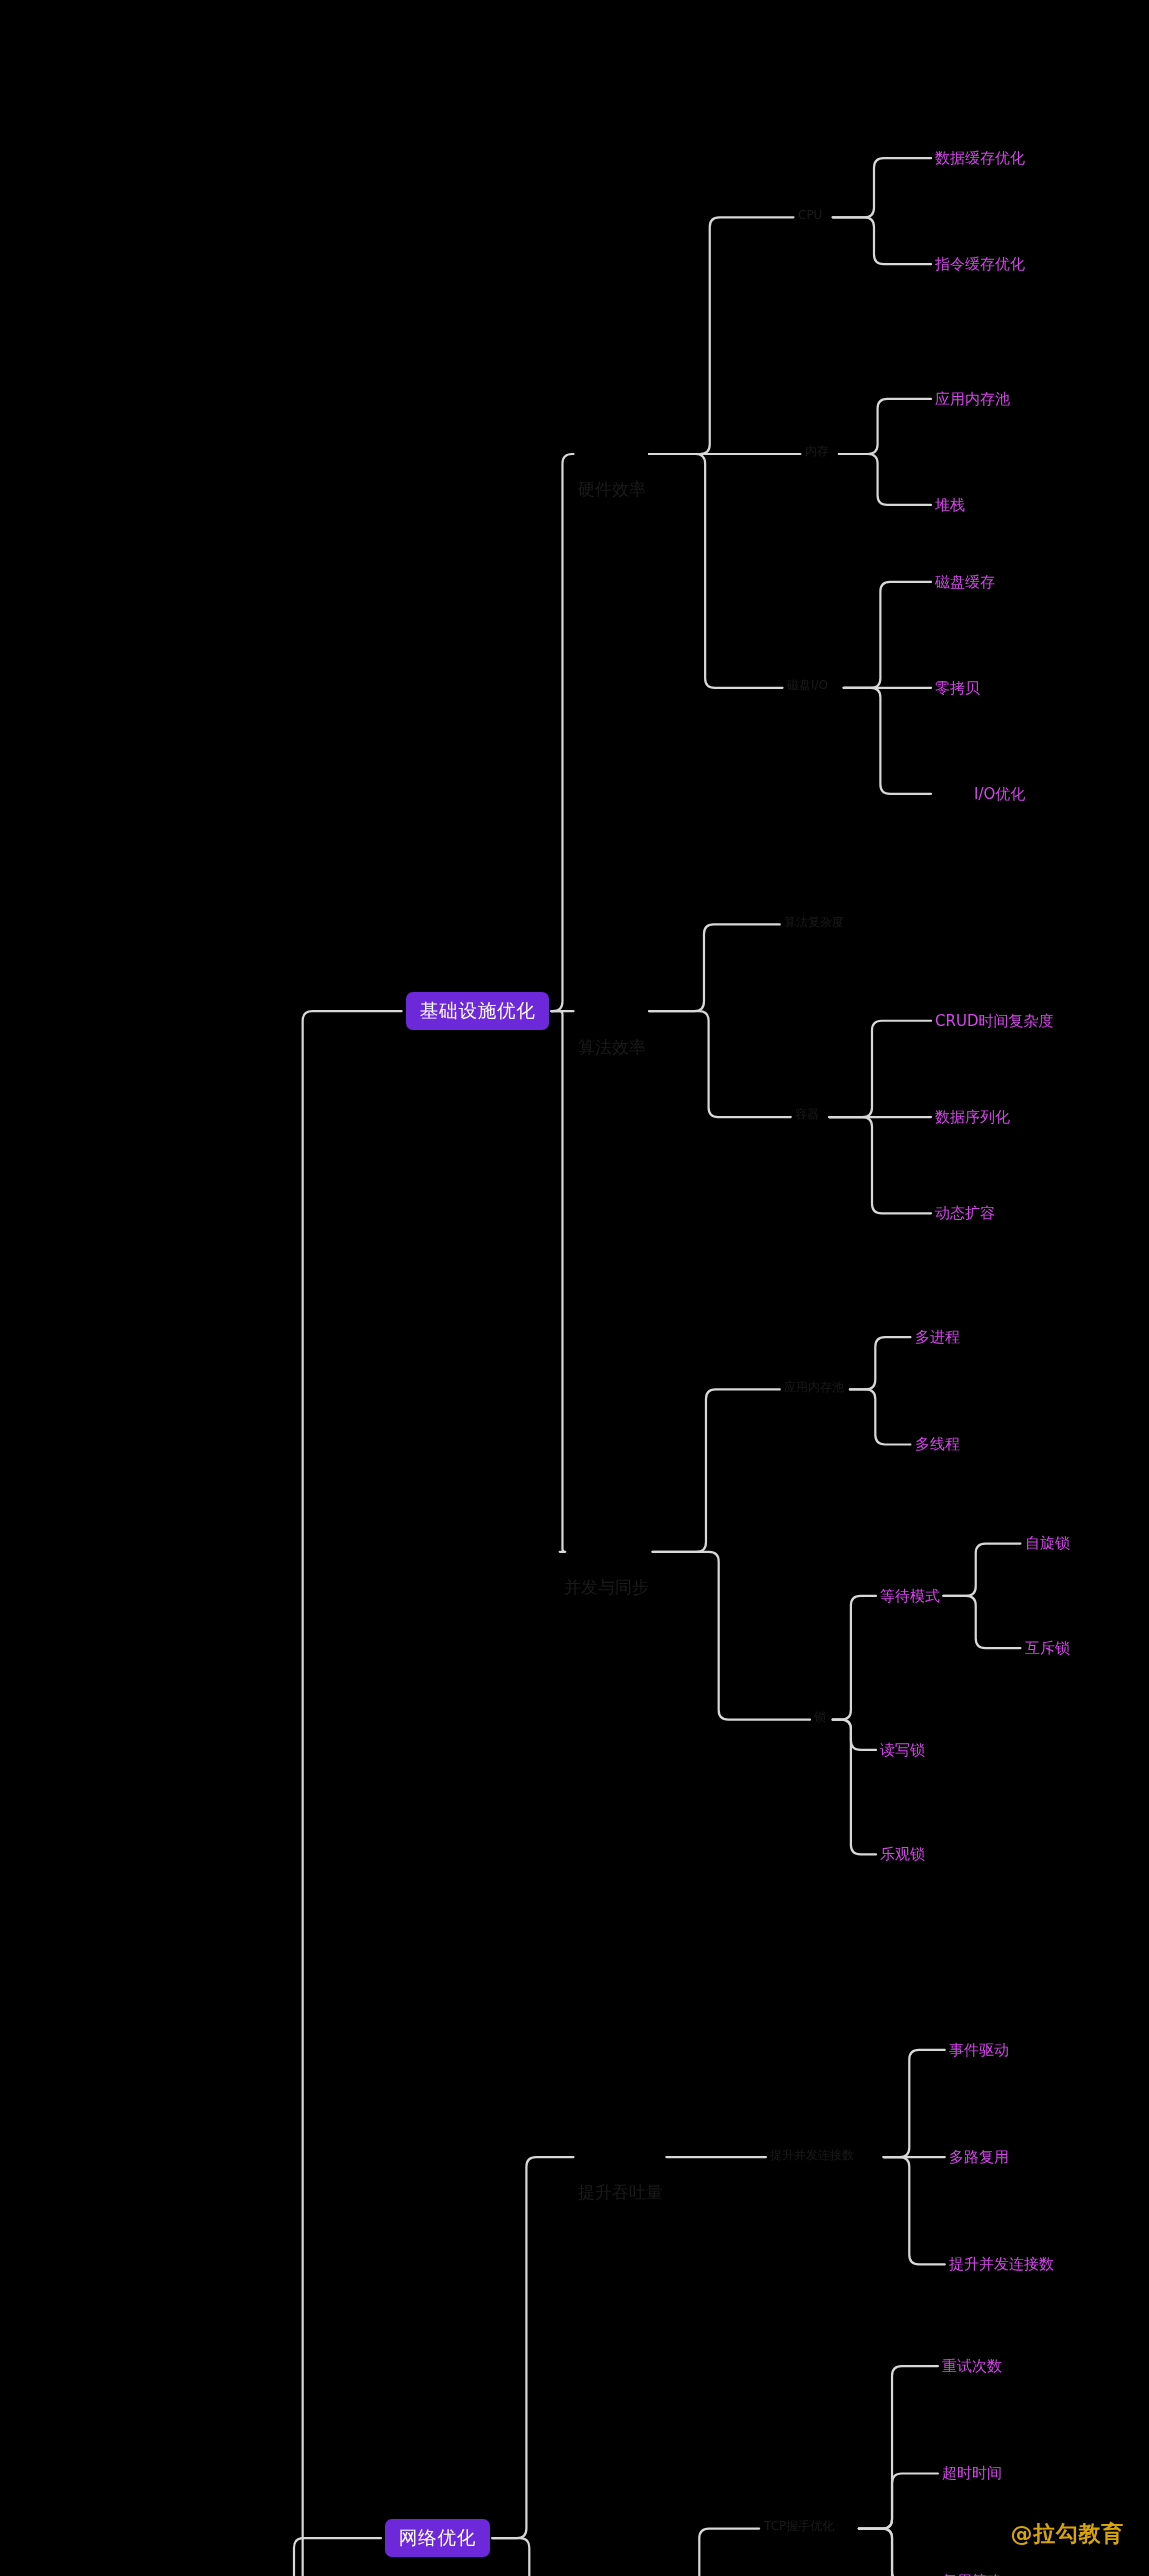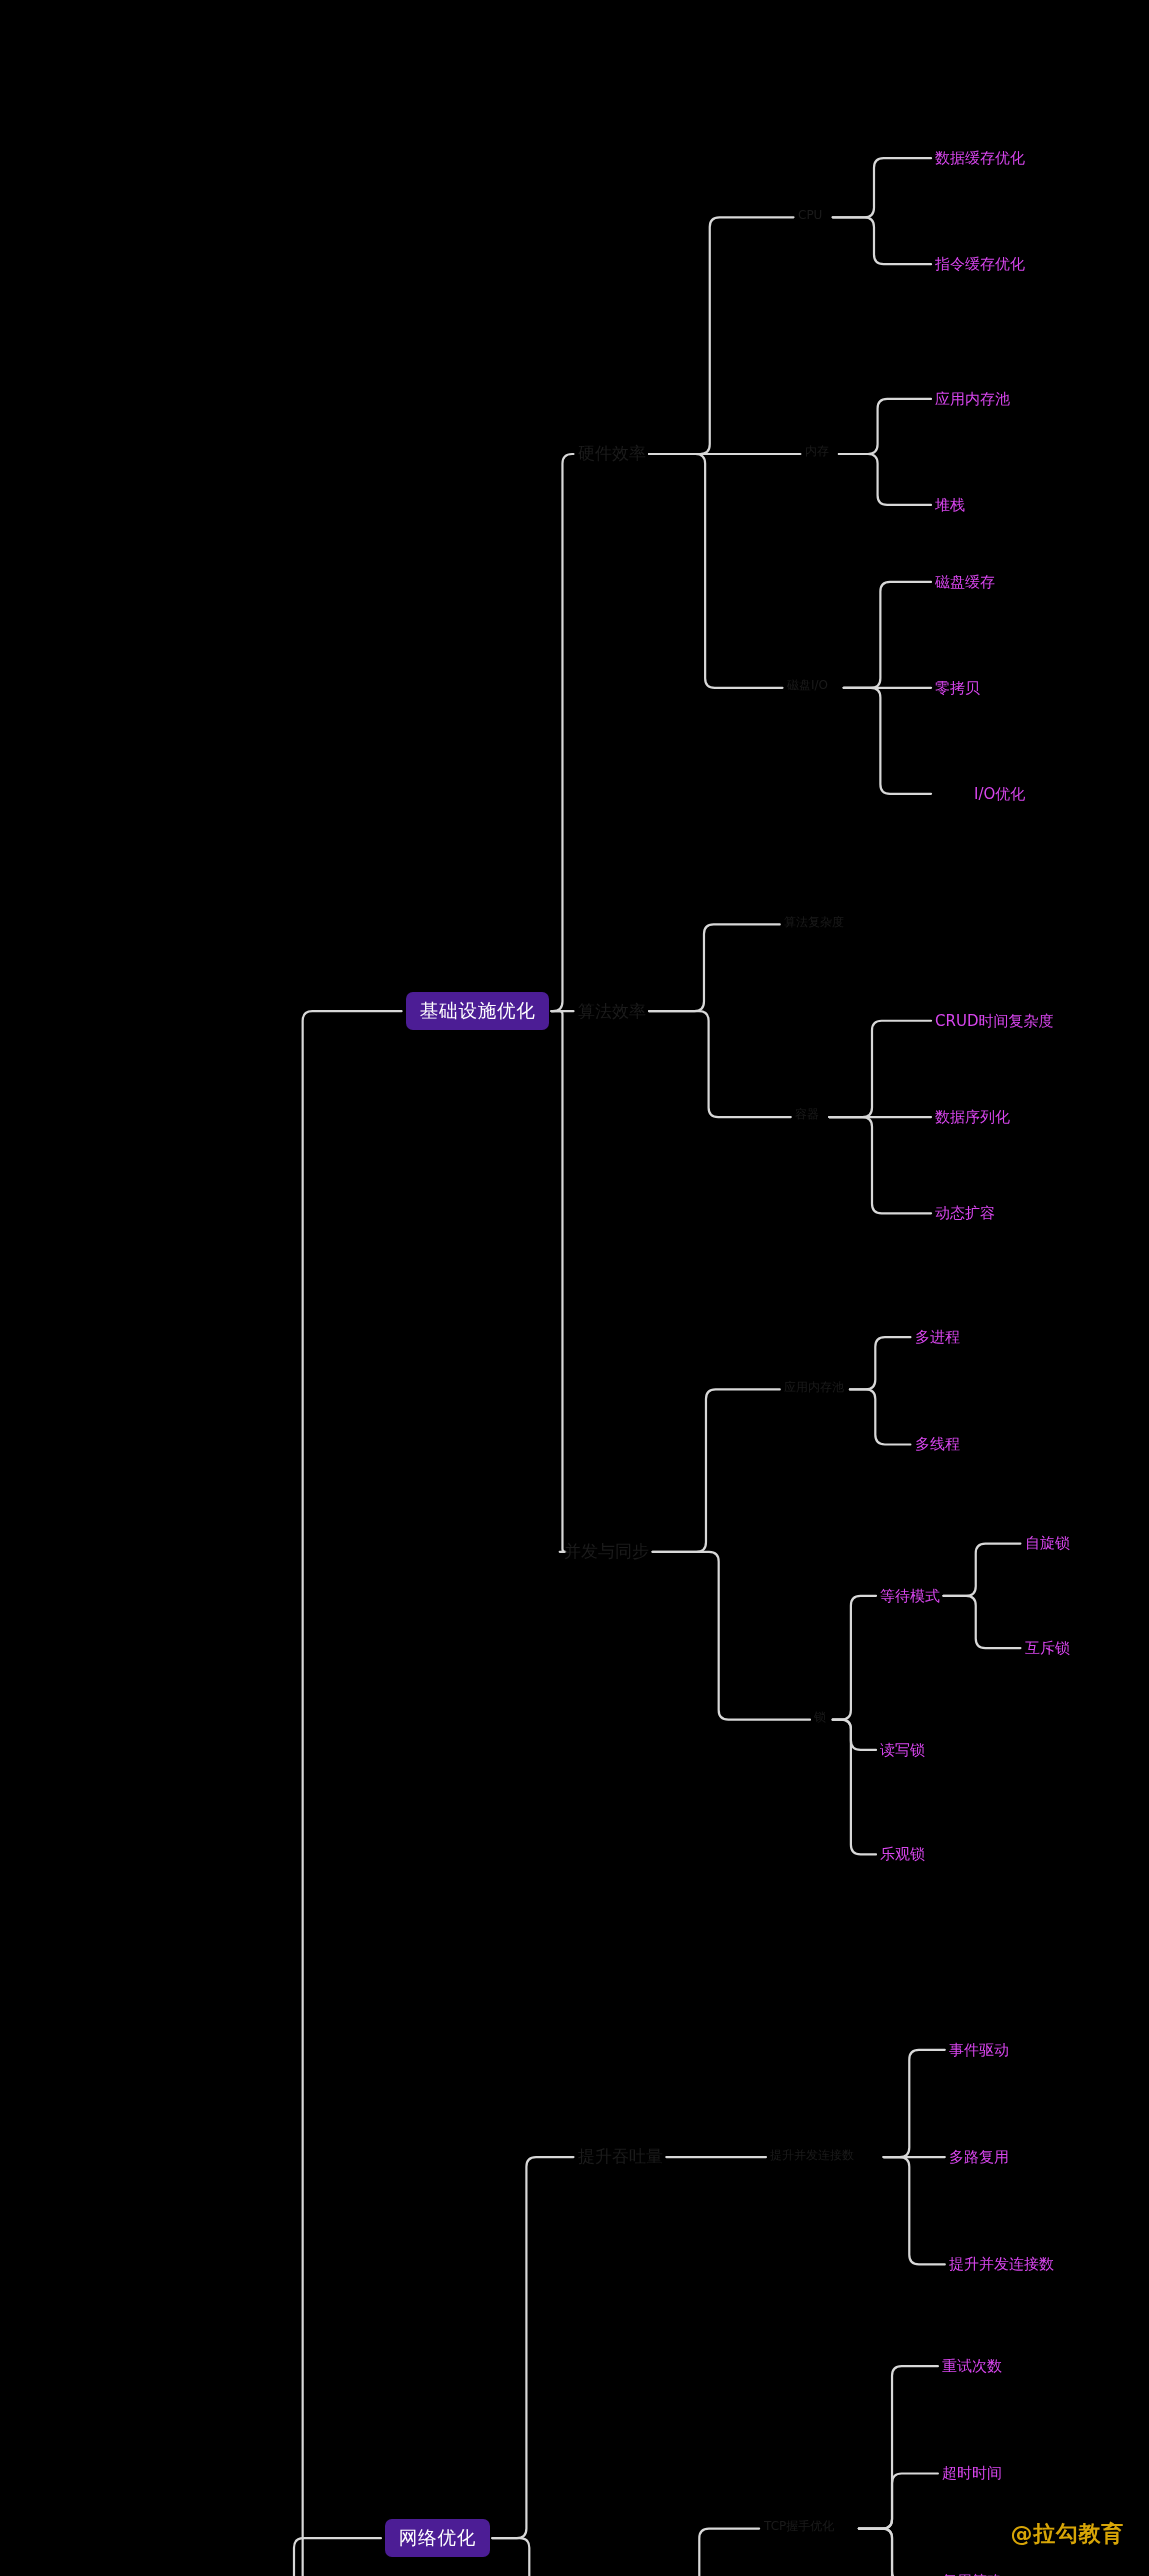--- a/index.html
+++ b/index.html
@@ -2,24 +2,24 @@
 <html style="font-size:11px"><head>
 <meta charset="utf-8">
 <style>
   html,body{margin:0;padding:0;background:#000;}
   body{width:1149px;height:2576px;overflow:hidden;position:relative;
        font-family:"DejaVu Sans","Liberation Sans",sans-serif;}
   #stage{position:absolute;left:0;top:0;width:1149px;height:2576px;background:#000;}
   svg#links{position:absolute;left:0;top:0;width:1149px;height:2576px;}
   .node{position:absolute;white-space:nowrap;}
   
-  .lvl2{background:#4c1d95;color:#ffffff;border-radius:6.9px;
+  .lvl2{background:#6d28d9;color:#ffffff;border-radius:6.9px;
         padding:9px 13.8px;font-size:18.6px;line-height:1.1;letter-spacing:0.7px;}
   
-  .lvl3{color:#1b1b1b;font-size:17px;line-height:1.1;}
+  .lvl3{color:#1b1b1b;font-size:17px;line-height:1.1;margin-top:36px;}
   .lvl4{color:#1b1b1b;font-size:12px;line-height:1.1;}
   .lvl5{color:#d946ef;font-size:15px;line-height:1.1;}
 
   .watermark{position:absolute;color:#eab308;font-size:22px;font-weight:bold;
              letter-spacing:0.7px;opacity:.92;}
 </style>
 </head>
 <body>
 
 <div id="stage">

